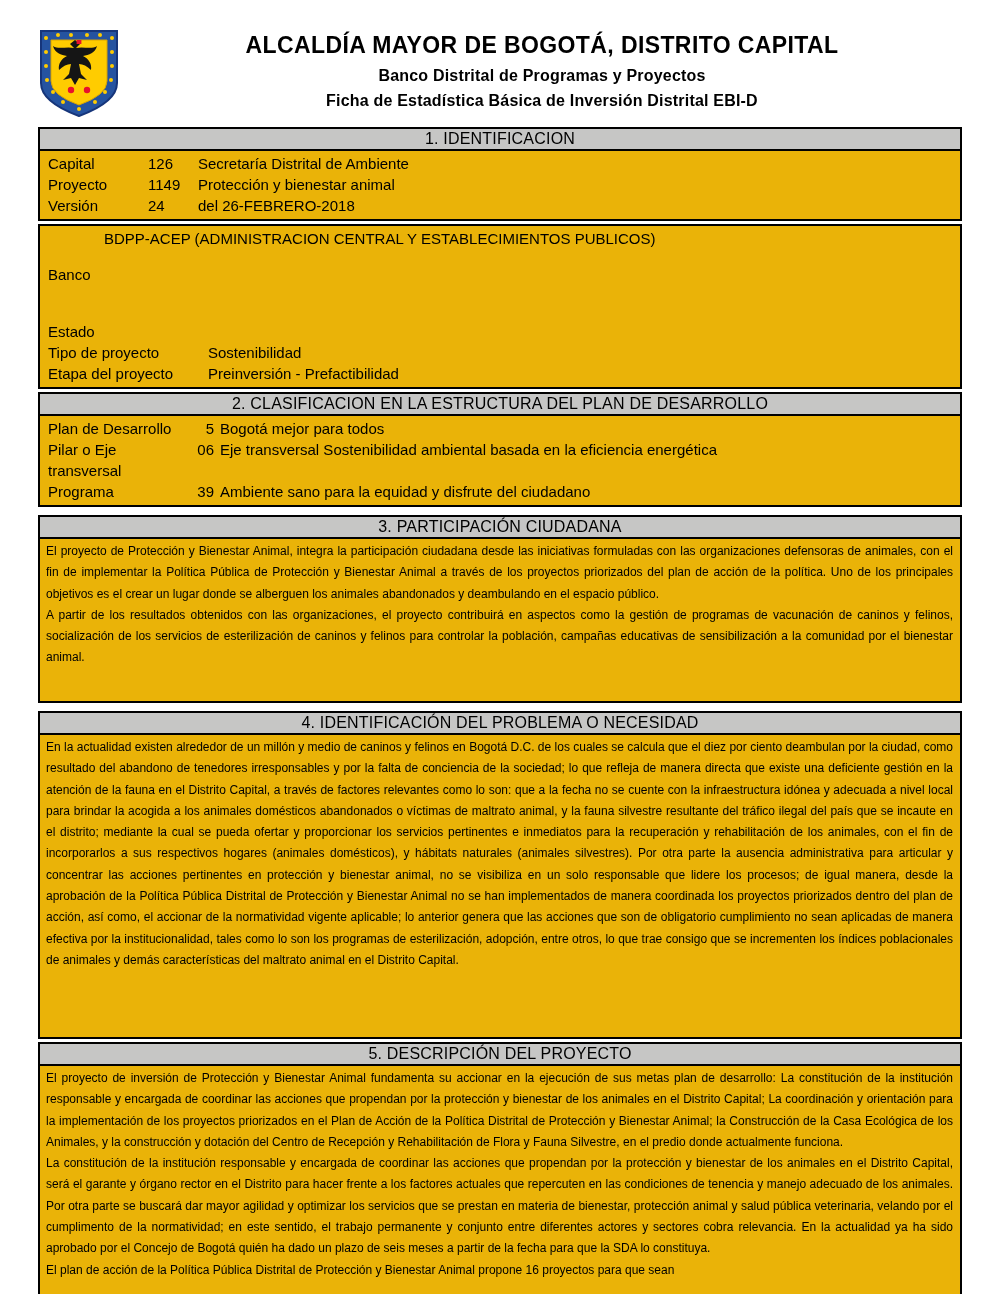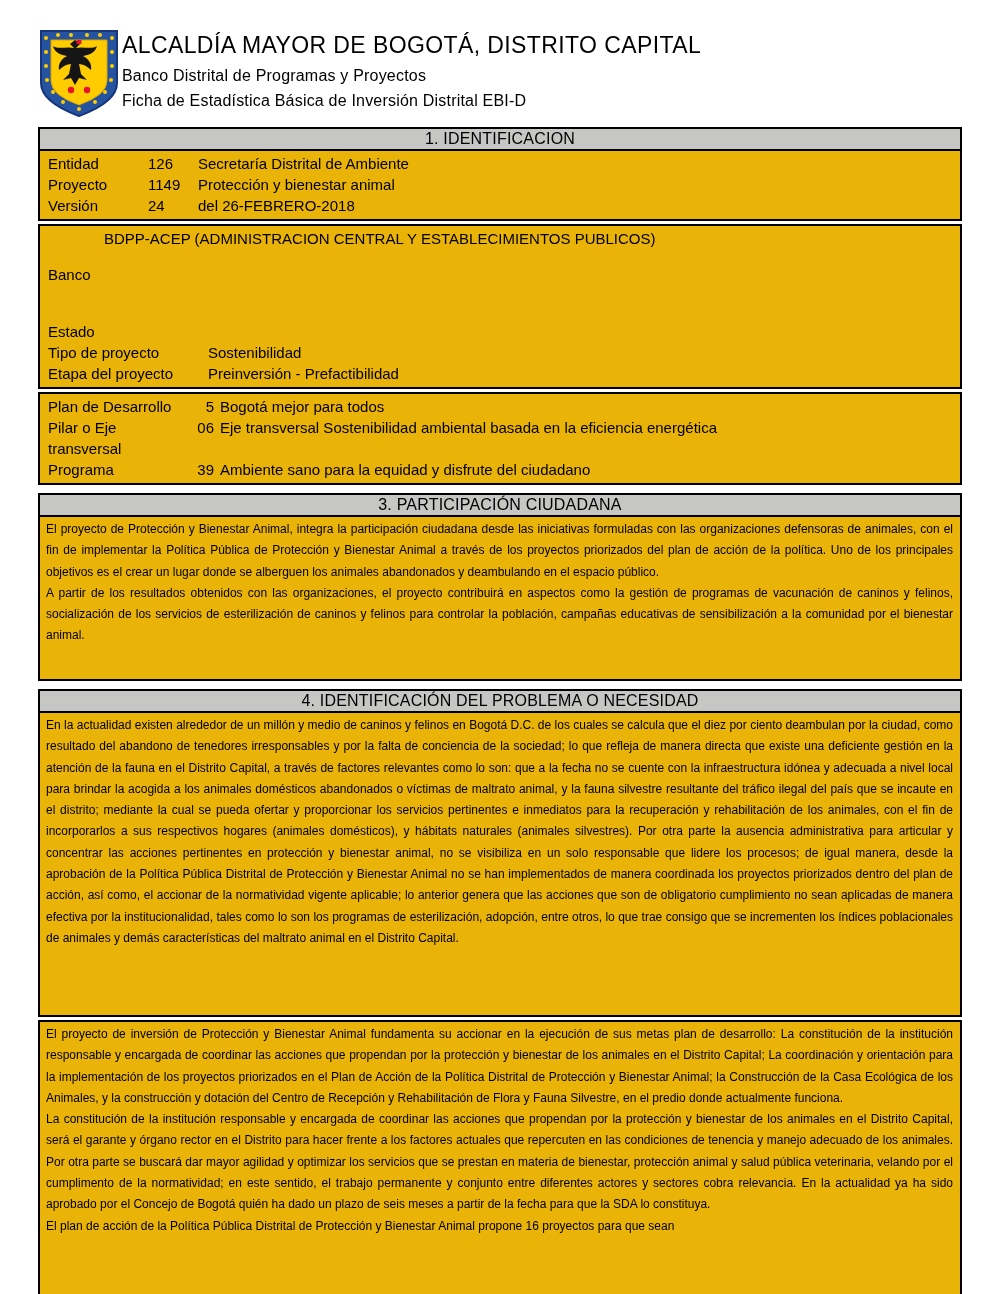--- a/index.html
+++ b/index.html
@@ -6,21 +6,21 @@
   body{
     width:1000px;height:1294px;background:#ffffff;color:#000;
     font-family:"Liberation Sans","DejaVu Sans",sans-serif;
     -webkit-font-smoothing:antialiased;
   }
   .page{position:relative;width:924px;margin:0 auto;padding-top:28px;}
 
   
   .doc-header{display:flex;align-items:flex-start;}
   .logo-wrap{width:84px;flex:0 0 84px;}
-  .titles{flex:1;padding-top:2px;}
+  .titles{flex:1;text-align:center;padding-top:2px;font-weight:bold;}
   .title-main{font-size:23px;letter-spacing:.4px;margin:2px 0 8px;}
   .title-sub1{font-size:16px;letter-spacing:.2px;margin:0 0 7px;}
   .title-sub2{font-size:16px;letter-spacing:.2px;margin:0;}
 
   
   .box{border:2px solid #000;background:#eab308;}
   .bar{
     background:#c6c6c5;border-bottom:2px solid #000;text-align:center;
     font-size:16px;line-height:20px;height:20px;letter-spacing:.2px;
   }
@@ -90,21 +90,21 @@
       <div class="title-main">ALCALDÍA MAYOR DE BOGOTÁ, DISTRITO CAPITAL</div>
       <div class="title-sub1">Banco Distrital de Programas y Proyectos</div>
       <div class="title-sub2">Ficha de Estadística Básica de Inversión Distrital EBI-D</div>
     </div>
   </div>
 
   <div class="box mt5">
     <div class="bar">1. IDENTIFICACION</div>
     <div class="rows">
       <div class="row id">
-        <span class="lbl">Entidad</span>
+        <span class="lbl">Capital</span>
         <span class="code">126</span>
         <span class="val">Secretaría Distrital de Ambiente</span>
       </div>
       <div class="row id">
         <span class="lbl">Proyecto</span>
         <span class="code">1149</span>
         <span class="val">Protección y bienestar animal</span>
       </div>
       <div class="row id">
         <span class="lbl">Versión</span>
@@ -128,20 +128,21 @@
         <span class="val">Sostenibilidad</span>
       </div>
       <div class="row">
         <span class="lbl lbl-lg">Etapa del proyecto</span>
         <span class="val">Preinversión - Prefactibilidad</span>
       </div>
     </div>
   </div>
 
   <div class="box mt3">
+    <div class="bar">2. CLASIFICACION EN LA ESTRUCTURA DEL PLAN DE DESARROLLO</div>
     <div class="rows">
       <div class="row cls">
         <span class="lbl">Plan de Desarrollo</span>
         <span class="code">5</span>
         <span class="val">Bogotá mejor para todos</span>
       </div>
       <div class="row cls">
         <span class="lbl">Pilar o Eje transversal</span>
         <span class="code">06</span>
         <span class="val">Eje transversal Sostenibilidad ambiental basada en la eficiencia energética</span>
@@ -163,20 +164,21 @@
   </div>
 
   <div class="box mt8">
     <div class="bar">4. IDENTIFICACIÓN DEL PROBLEMA O NECESIDAD</div>
     <div class="paras h-problema">
       <p>En la actualidad existen alrededor de un millón y medio de caninos y felinos en Bogotá D.C. de los cuales se calcula que el diez por ciento deambulan por la ciudad, como resultado del abandono de tenedores irresponsables y por la falta de conciencia de la sociedad;  lo que refleja de manera directa que existe una deficiente gestión en la atención de la fauna en el Distrito Capital, a través de factores relevantes como lo son: que a la fecha no se cuente con la infraestructura idónea y adecuada a nivel local para brindar la acogida a los animales domésticos abandonados o víctimas de maltrato animal, y la fauna silvestre resultante del tráfico ilegal del país que se incaute en el distrito; mediante la cual se pueda ofertar y  proporcionar los servicios pertinentes e inmediatos para la recuperación y rehabilitación de los animales, con el fin de incorporarlos a sus respectivos hogares (animales domésticos), y hábitats naturales (animales silvestres). Por otra parte la ausencia administrativa para articular y concentrar las acciones pertinentes en protección y bienestar animal, no se visibiliza en un solo responsable que lidere los procesos; de igual manera, desde la aprobación de la Política Pública Distrital de Protección y Bienestar Animal no se han implementados de manera coordinada los proyectos priorizados dentro del plan de acción, así como, el accionar de la normatividad vigente aplicable; lo anterior genera que las acciones que son de obligatorio cumplimiento no sean aplicadas de manera efectiva por la institucionalidad, tales como lo son los programas de esterilización, adopción, entre otros, lo que trae consigo que se incrementen los índices poblacionales de animales y demás características del maltrato animal en el Distrito Capital.</p>
     </div>
   </div>
 
   <div class="box mt3">
+    <div class="bar">5. DESCRIPCIÓN DEL PROYECTO</div>
     <div class="paras h-descripcion">
       <p>El proyecto de inversión de Protección y Bienestar Animal fundamenta su accionar en la ejecución de sus metas plan de desarrollo: La constitución de la institución responsable y encargada de coordinar las acciones que propendan por la protección y bienestar de los animales en el Distrito Capital; La coordinación y orientación para la implementación de los proyectos priorizados en el Plan de Acción de la Política Distrital de Protección y Bienestar Animal; la Construcción de la Casa Ecológica de los Animales, y la construcción y dotación del Centro de Recepción y Rehabilitación de Flora y Fauna Silvestre, en el predio donde actualmente funciona.</p>
       <p>La constitución de la institución responsable y encargada de coordinar las acciones que propendan por la protección y bienestar de los animales en el Distrito Capital, será el garante y órgano rector en el Distrito para hacer frente a los factores actuales que repercuten en las condiciones de tenencia y manejo adecuado de los animales. Por otra parte se buscará dar mayor agilidad y optimizar los servicios que se prestan en materia de  bienestar, protección animal y salud pública veterinaria, velando por el cumplimento de la normatividad; en este sentido, el trabajo permanente y conjunto entre diferentes actores y sectores cobra relevancia. En la actualidad ya ha sido aprobado por el Concejo de Bogotá quién ha dado un plazo de seis meses a partir de la fecha para que la SDA lo constituya.</p>
       <p>El plan de acción de la Política Pública Distrital de Protección y Bienestar Animal propone 16 proyectos para que sean</p>
     </div>
   </div>
 
   <div class="foot-rule"></div>
 
 </div>

